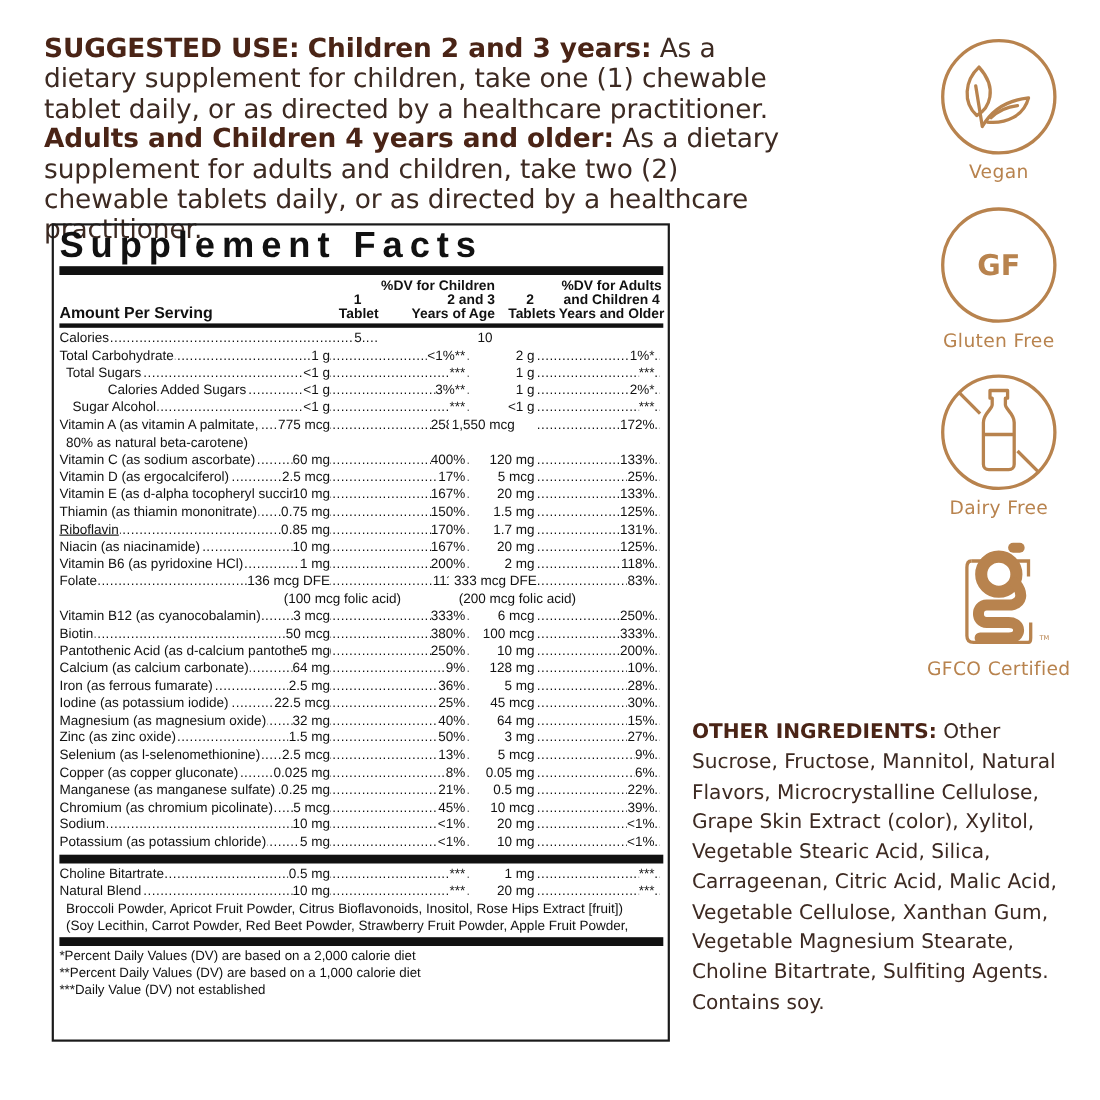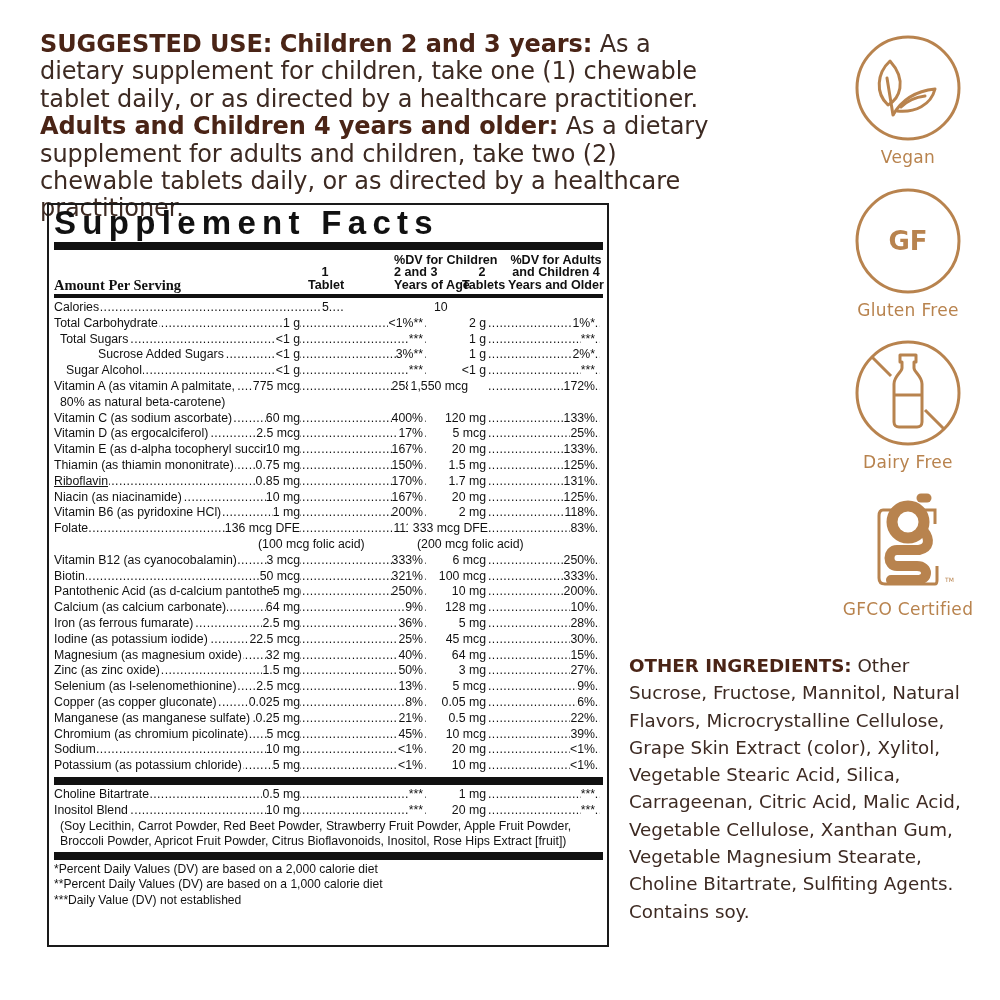--- a/index.html
+++ b/index.html
@@ -10,23 +10,23 @@
 
   .facts { position:absolute; left:47px; top:203px; width:562px; height:744px; border:2px solid #1a1a1a; box-sizing:border-box; padding:0 4px 0 5px; font-family:"Liberation Sans", sans-serif; color:#111; }
   .facts-title { font-family:"Liberation Sans", sans-serif; font-weight:bold; font-size:33px; letter-spacing:6.3px; line-height:34px; margin-top:1px; white-space:nowrap; }
   .serv { position:relative; height:31px; font-weight:bold; font-size:14.5px; line-height:14px; }
   .serv .lbl { position:absolute; left:0; top:1px; }
   .serv .c1 { position:absolute; left:290px; width:80px; text-align:center; top:1px; }
   .serv .c2 { position:absolute; left:450px; width:85px; text-align:center; top:1px; }
   .bar-thick { height:8px; background:#111; margin:2px 0 0 0; }
   .bar-med { height:4px; background:#111; }
   .colhead { position:relative; height:44px; font-weight:bold; font-size:12.6px; line-height:12.5px; }
-  .colhead .aps { position:absolute; left:0; bottom:3px; font-size:14.5px;font-family:Liberation Serif, serif; }
+  .colhead .aps { position:absolute; left:0; bottom:3px; font-size:14.5px; }
   .colhead .h1 { position:absolute; left:254px; width:34px; text-align:center; bottom:3px; }
-  .colhead .h2 { position:absolute; left:292px; width:104px; text-align:left; bottom:3px;margin-left:48px; }
+  .colhead .h2 { position:absolute; left:292px; width:104px; text-align:right; bottom:3px; }
   .colhead .h3 { position:absolute; left:408px; width:40px; text-align:center; bottom:3px; }
   .colhead .h4 { position:absolute; left:450px; width:104px; text-align:center; bottom:3px; }
 
   .rows { font-size:12.3px; line-height:15.8px; margin-top:2px; }
   .row { position:relative; height:15.8px; white-space:nowrap; }
   .row .name { position:absolute; left:0; top:0; background:#fff; padding-right:1px; z-index:2; }
   .row .a1 { position:absolute; right:303px; top:0; background:#fff; z-index:3; }
   .row .p1 { position:absolute; right:180px; top:0; background:#fff; z-index:3; }
   .row .a2 { position:absolute; left:380px; top:0; background:#fff; z-index:3; text-align:right; width:52px; }
   .row .p2 { position:absolute; right:8px; top:0; background:#fff; z-index:3; }
@@ -103,21 +103,21 @@
         <span class="name" style="padding-left: 6px;">Total Sugars</span>
         <span class="a1">&lt;1 g</span>
         <span class="p1">***</span>
         <span class="a2">1 g</span>
         <span class="p2">***</span>
       </div>
       <div class="row">
         <span class="leader" style="left: 0px; width: 290px;">........................................................................................................................................................................................................</span>
         <span class="leader" style="left: 290px; width: 82px;">........................................................................................................................................................................................................</span>
         <span class="leader" style="left: 434px; width: 112px;">........................................................................................................................................................................................................</span>
-        <span class="name" style="padding-left: 44px;">Sucrose Added Sugars</span>
+        <span class="name" style="padding-left: 44px;">Calories Added Sugars</span>
         <span class="a1">&lt;1 g</span>
         <span class="p1">3%**</span>
         <span class="a2">1 g</span>
         <span class="p2">2%*</span>
       </div>
       <div class="row">
         <span class="leader" style="left: 0px; width: 290px;">........................................................................................................................................................................................................</span>
         <span class="leader" style="left: 290px; width: 82px;">........................................................................................................................................................................................................</span>
         <span class="leader" style="left: 434px; width: 112px;">........................................................................................................................................................................................................</span>
         <span class="name" style="padding-left: 12px;">Sugar Alcohol</span>
@@ -232,21 +232,21 @@
         <span class="p1">333%</span>
         <span class="a2">6 mcg</span>
         <span class="p2">250%</span>
       </div>
       <div class="row">
         <span class="leader" style="left: 0px; width: 290px;">........................................................................................................................................................................................................</span>
         <span class="leader" style="left: 290px; width: 82px;">........................................................................................................................................................................................................</span>
         <span class="leader" style="left: 434px; width: 112px;">........................................................................................................................................................................................................</span>
         <span class="name" style="padding-left: 0px;">Biotin</span>
         <span class="a1">50 mcg</span>
-        <span class="p1">321%</span>
+        <span class="p1">380%</span>
         <span class="a2">100 mcg</span>
         <span class="p2">333%</span>
       </div>
       <div class="row">
         <span class="leader" style="left: 0px; width: 290px;">........................................................................................................................................................................................................</span>
         <span class="leader" style="left: 290px; width: 82px;">........................................................................................................................................................................................................</span>
         <span class="leader" style="left: 434px; width: 112px;">........................................................................................................................................................................................................</span>
         <span class="name" style="padding-left: 0px;">Pantothenic Acid (as d-calcium pantothenate)</span>
         <span class="a1">5 mg</span>
         <span class="p1">250%</span>
@@ -374,30 +374,30 @@
         <span class="name" style="padding-left: 0px; text-align: center;">Choline Bitartrate</span>
         <span class="a1">0.5 mg</span>
         <span class="p1">***</span>
         <span class="a2">1 mg</span>
         <span class="p2">***</span>
       </div>
       <div class="row">
         <span class="leader" style="left: 0px; width: 290px;">........................................................................................................................................................................................................</span>
         <span class="leader" style="left: 290px; width: 82px;">........................................................................................................................................................................................................</span>
         <span class="leader" style="left: 434px; width: 112px;">........................................................................................................................................................................................................</span>
-        <span class="name" style="padding-left: 0px;">Inositol Blend</span>
+        <span class="name" style="padding-left: 0px;">Natural Blend</span>
         <span class="a1">10 mg</span>
         <span class="p1">***</span>
         <span class="a2">20 mg</span>
         <span class="p2">***</span>
       </div>
     </div>
   <div class="blend">
+    <div>Broccoli Powder, Apricot Fruit Powder, Citrus Bioflavonoids, Inositol, Rose Hips Extract [fruit])</div>
     <div>(Soy Lecithin, Carrot Powder, Red Beet Powder, Strawberry Fruit Powder, Apple Fruit Powder,</div>
-    <div>Broccoli Powder, Apricot Fruit Powder, Citrus Bioflavonoids, Inositol, Rose Hips Extract [fruit])</div>
   </div>
   <div class="bar-thick" style="margin-top:2px;"></div>
   <div class="foot">
     <div>*Percent Daily Values (DV) are based on a 2,000 calorie diet</div>
     <div>**Percent Daily Values (DV) are based on a 1,000 calorie diet</div>
     <div>***Daily Value (DV) not established</div>
   </div>
 </div>
 
 <div class="badge" style="left:818px; top:33px;">

